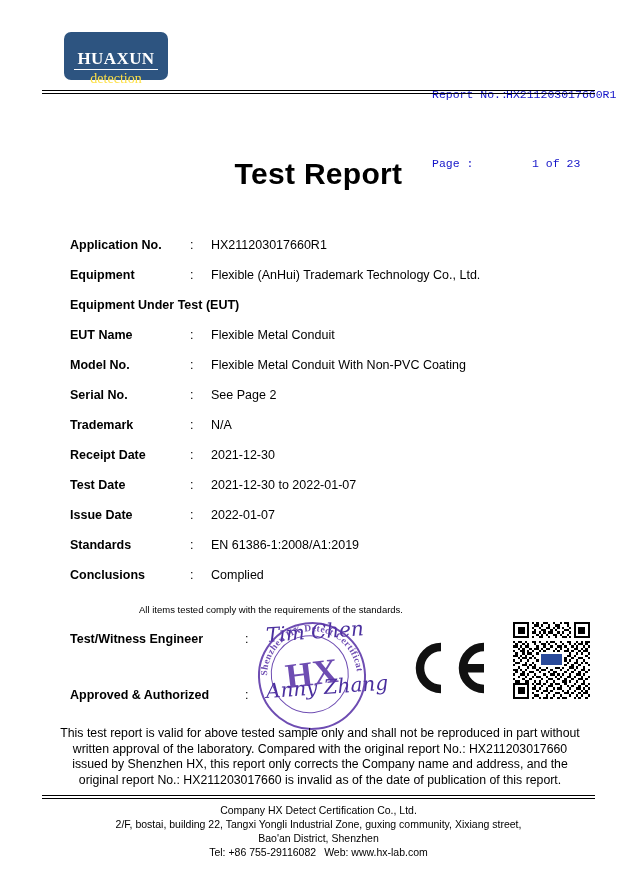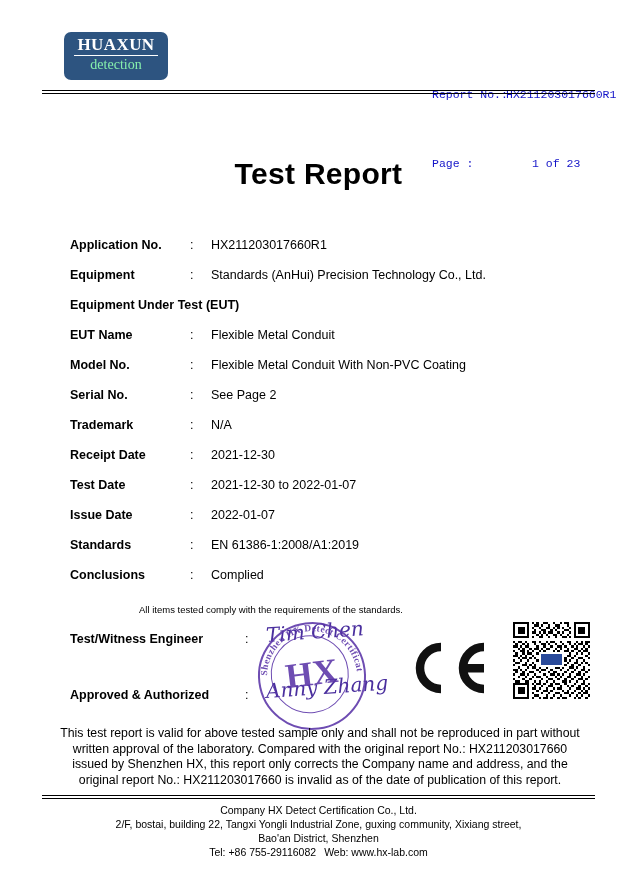--- a/index.html
+++ b/index.html
@@ -33,42 +33,42 @@
   }
   .logo-box {
     position: absolute;
     left: 22px;
     top: 4px;
     width: 104px;
     height: 48px;
     background: #2d5480;
     border-radius: 7px;
     box-sizing: border-box;
-    padding-top: 4px;
+    padding-top: 18px;
     text-align: center;
   }
   .logo-top {
     font-family: "Liberation Serif", serif;
     font-weight: bold;
     font-size: 17px;
     letter-spacing: 0.4px;
     color: #ffffff;
     line-height: 18px;
     display: block;
   }
   .logo-rule {
     width: 84px;
     height: 1px;
     background: #ffffff;
     margin: 1px auto 1px auto;
   }
   .logo-bottom {
     font-family: "Liberation Serif", serif;
     font-size: 14px;
-    color: #86efac;
+    color: #fde047;
     line-height: 16px;
     display: block;
   }
   .report-meta {
     position: absolute;
     left: 390px;
     top: 9px;
     font-family: "Liberation Mono", monospace;
     font-size: 11.5px;
     color: #1414c8;
@@ -308,21 +308,21 @@
 
   <div class="info">
     <div class="info-row">
       <span class="info-label">Application No.</span>
       <span class="info-colon">:</span>
       <span class="info-value">HX211203017660R1</span>
     </div>
     <div class="info-row">
       <span class="info-label">Equipment</span>
       <span class="info-colon">:</span>
-      <span class="info-value">Standards (AnHui) Precision Technology Co., Ltd.</span>
+      <span class="info-value">Flexible (AnHui) Trademark Technology Co., Ltd.</span>
     </div>
     <div class="info-row section">
       <span class="info-label">Equipment Under Test (EUT)</span>
       <span class="info-colon"></span>
       <span class="info-value"></span>
     </div>
     <div class="info-row">
       <span class="info-label">EUT Name</span>
       <span class="info-colon">:</span>
       <span class="info-value">Flexible Metal Conduit</span>

